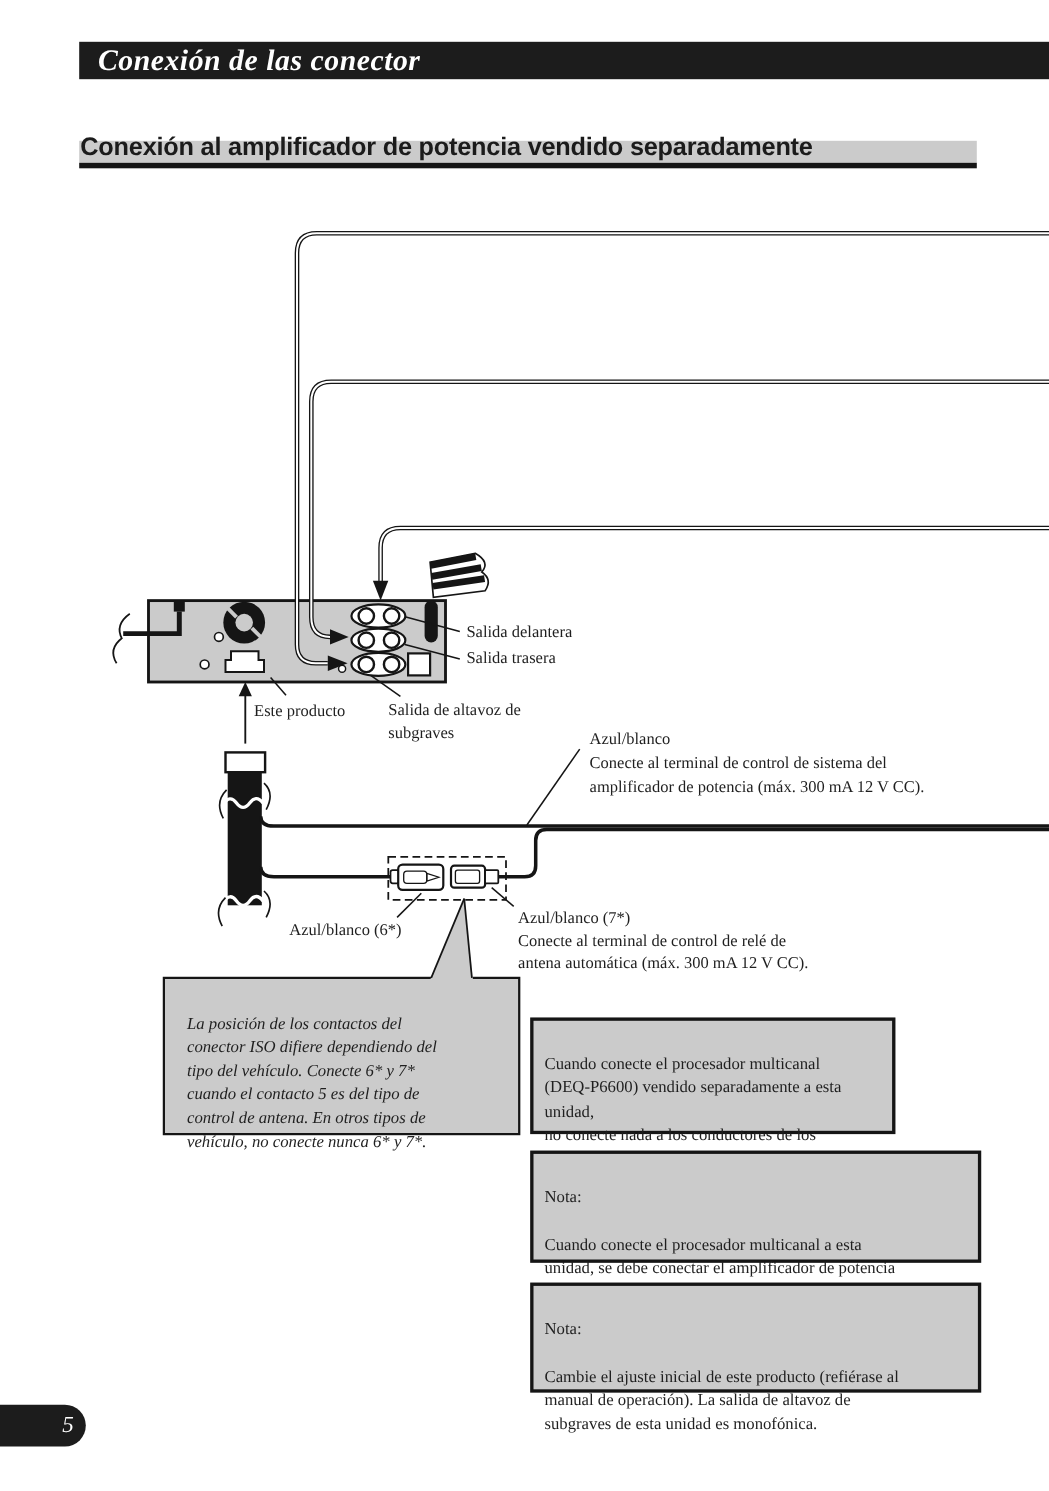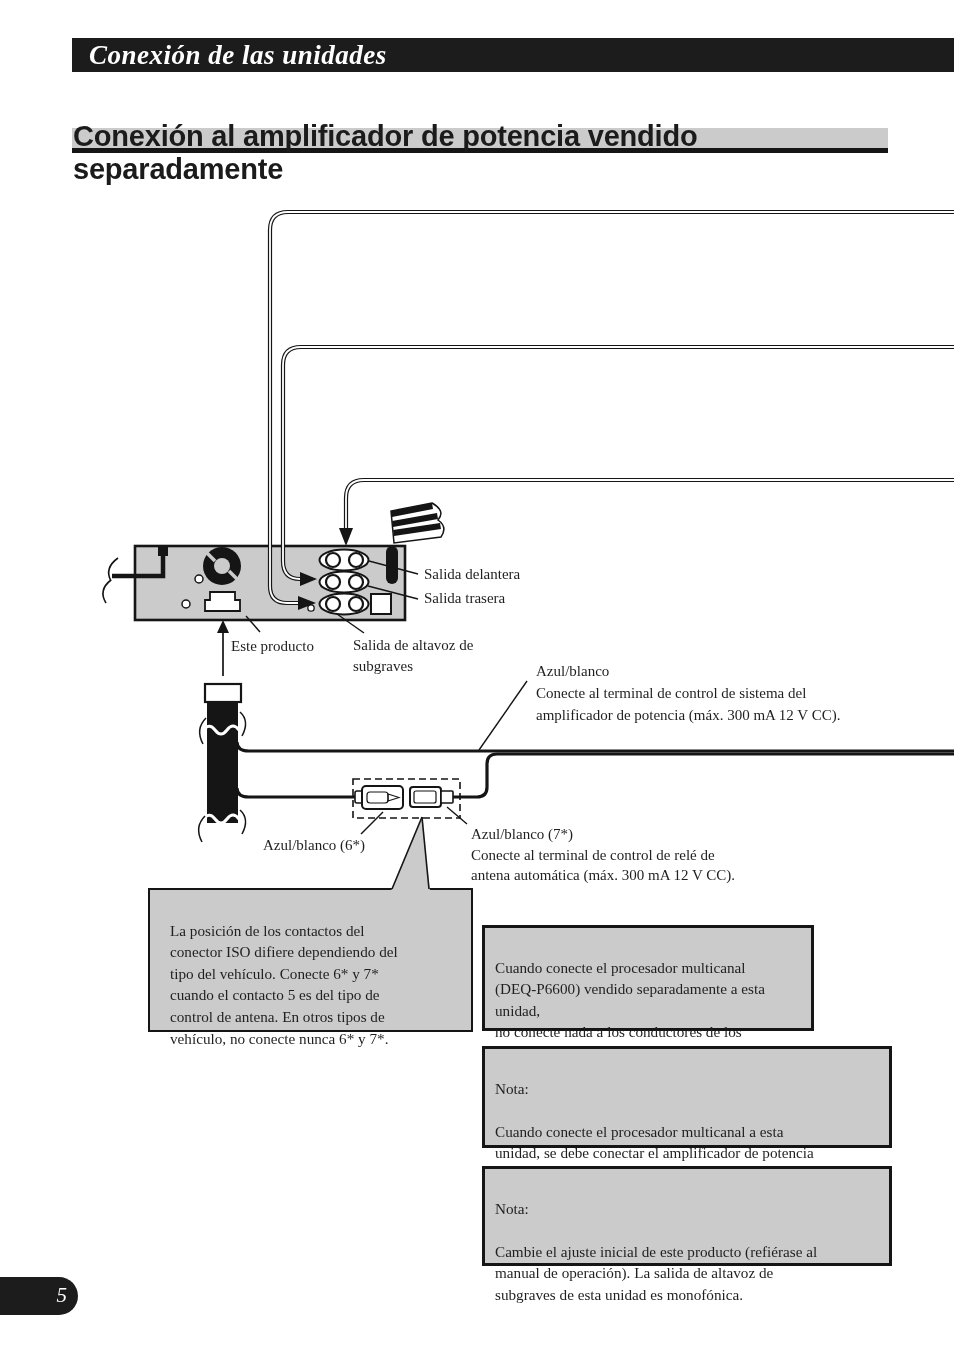--- a/index.html
+++ b/index.html
@@ -18,31 +18,31 @@
     line-height:34px;padding-left:17px;box-sizing:border-box;
     font-size:27px;font-weight:bold;font-style:italic;
     letter-spacing:.5px;
   }
   
   .sec-bar{position:absolute;left:72px;top:128px;width:816px;height:20px;background:#cbcbcb;}
   .sec-rule{position:absolute;left:72px;top:148px;width:816px;height:5px;background:#151515;}
   .sec-title{
     position:absolute;left:73px;top:120px;width:830px;
     font-family:"Liberation Sans", sans-serif;
-    font-weight:bold;font-size:29px;letter-spacing:-0.2px;
+    font-weight:bold;font-size:23px;letter-spacing:-0.2px;
     z-index:2;color:#1b1b1b;
   }
   
   .note{
     position:absolute;background:#cbcbcb;border:3px solid #151515;
     box-sizing:border-box;font-size:15.2px;line-height:21.6px;
     white-space:pre-line;color:#1f1f1f;z-index:1;
   }
   .note .nota{font-weight:normal;}
-  #iso-note{left:148px;top:888px;width:325px;height:144px;padding:8px 12px 0 20px;border-width:2.5px;}
+  #iso-note{left:148px;top:888px;width:325px;height:144px;padding:8px 12px 0 20px;border-width:2.5px;font-style:italic;}
   #proc-note{left:482px;top:925px;width:332px;height:106px;padding:7px 10px 0 10px;}
   #nota1{left:482px;top:1046px;width:410px;height:102px;padding:7px 10px 0 10px;}
   #nota2{left:482px;top:1166px;width:410px;height:100px;padding:7px 10px 0 10px;}
   
   .page-tab{
     position:absolute;left:0;top:1277px;width:78px;height:38px;
     background:#1c1c1c;color:#fff;border-radius:0 19px 19px 0;
     font-size:21px;font-style:italic;line-height:37px;
     text-align:right;padding-right:11px;box-sizing:border-box;z-index:1;
   }
@@ -55,21 +55,21 @@
     font-family:"Liberation Serif", serif;
     font-size:15px;fill:#1f1f1f;
   }
 </style>
 </head>
 <body>
 
 <div class="page">
 
   <div class="banner">
-    <span>Conexión de las unidades</span>
+    <span>Conexión de las conector</span>
   </div>
 
   <div class="sec-bar"></div>
   <div class="sec-rule"></div>
   <div class="sec-title">Conexión al amplificador de potencia vendido separadamente</div>
 
   <div class="note" id="iso-note">
     <span>La posición de los contactos del
 conector ISO difiere dependiendo del
 tipo del vehículo. Conecte 6* y 7*

